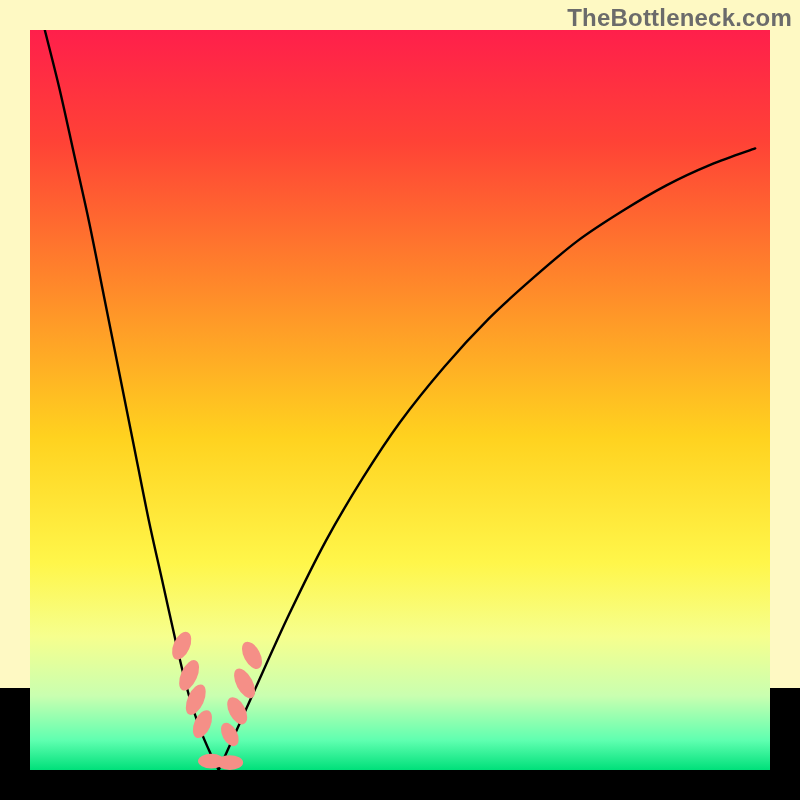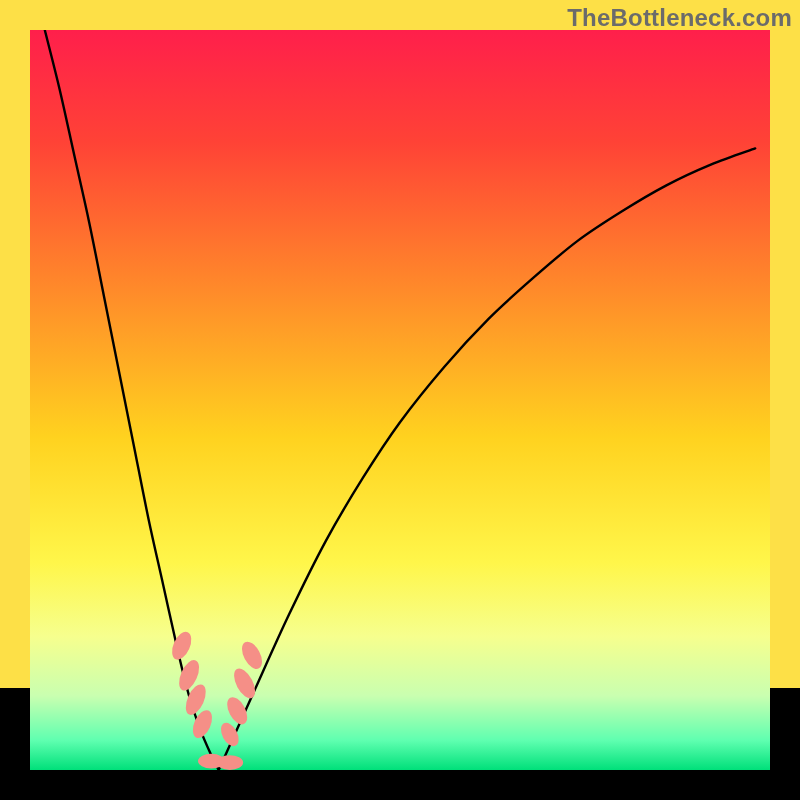--- a/index.html
+++ b/index.html
@@ -9,21 +9,21 @@
     height: 800px;
     background: #000;
     overflow: hidden;
   }
   .frame {
     position: absolute;
     left: 0;
     top: 0;
     width: 800px;
     height: 688px;
-    background: #fde047;
+    background: #fef9c3;
   }
   .plot {
     position: absolute;
     left: 30px;
     top: 30px;
     width: 740px;
     height: 740px;
     overflow: hidden;
   }
   .watermark {

